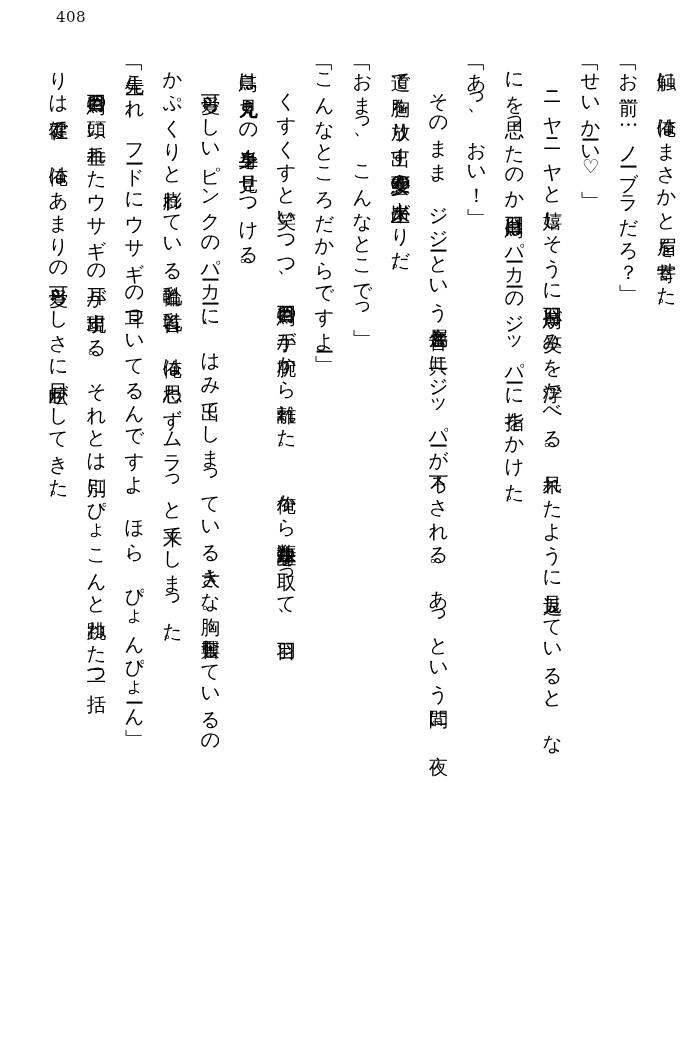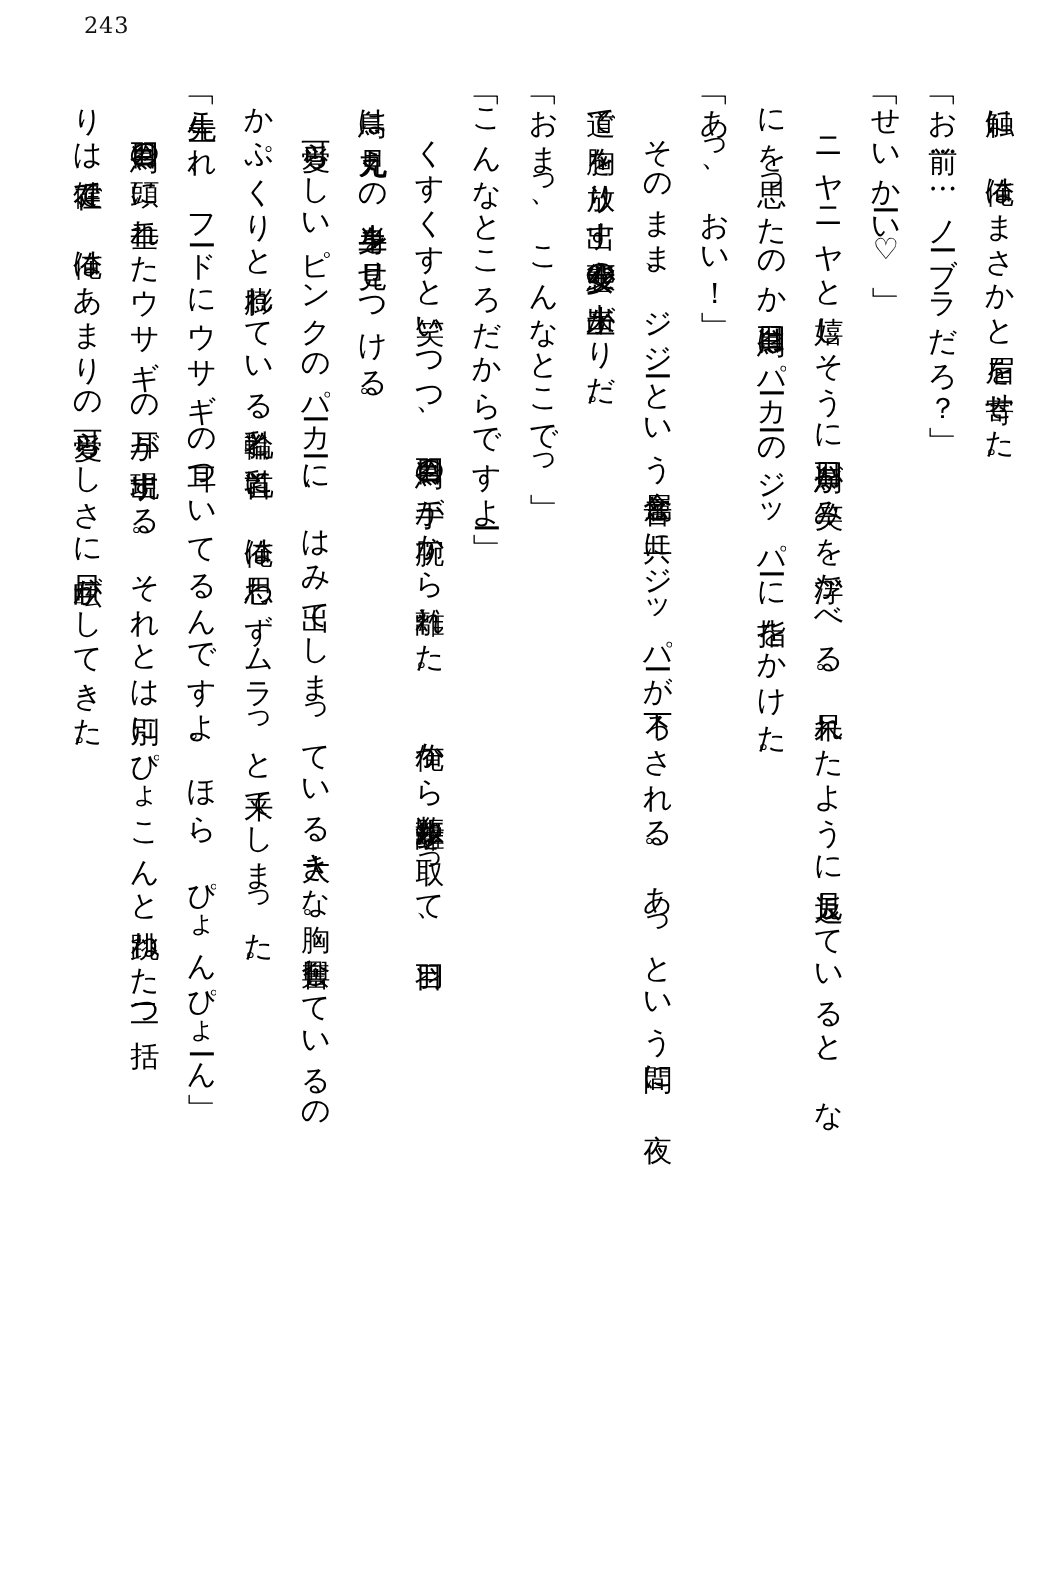--- a/index.html
+++ b/index.html
@@ -59,21 +59,21 @@
     color: #000000;
     font-family: "DejaVu Serif", "Liberation Serif", serif;
     overflow: hidden;
   }
 </style>
 </head>
 <body>
 
 <div class="page">
 
-  <div class="page-number">243</div>
+  <div class="page-number">408</div>
 
   <div class="text-body">
     <div class="vline">触に、俺はまさかと眉を寄せた。</div>
     <div class="vline">「お前……ノーブラだろ？」</div>
     <div class="vline">「せいかーい♡」</div>
     <div class="vline">　ニヤニヤと嬉しそうに羽目鳥が笑みを浮かべる。呆れたように見返していると、な</div>
     <div class="vline">にを思ったのか羽目鳥はパーカーのジッパーに指をかけた。</div>
     <div class="vline">「あっ、おい！」</div>
     <div class="vline">　そのまま、ジジーという金属音と共にジッパーが下ろされる。あっという間に、夜</div>
     <div class="vline">道で胸を放り出す変態少女の出来上がりだ。</div>

